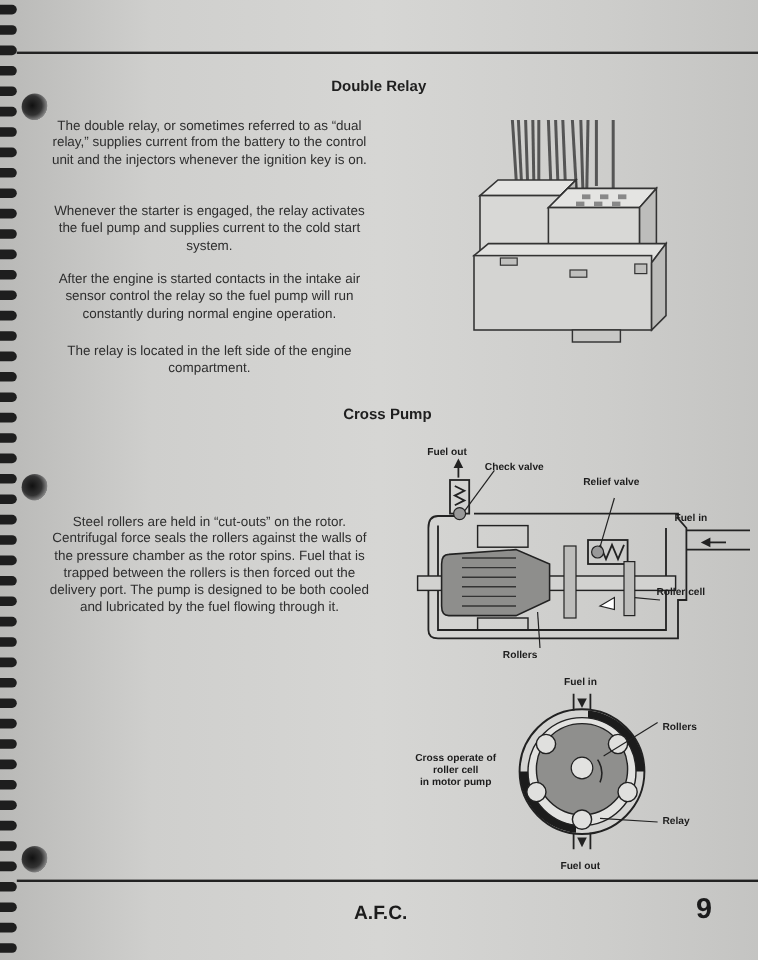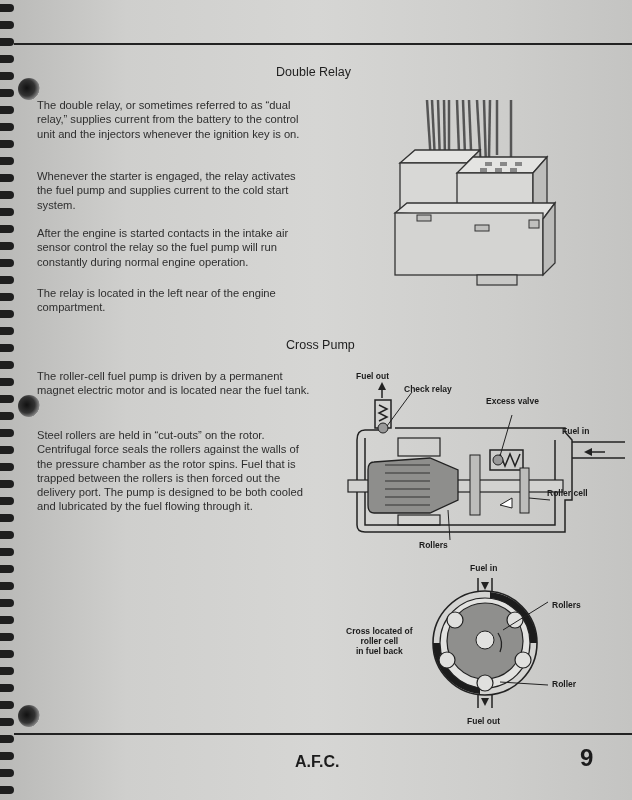--- a/index.html
+++ b/index.html
@@ -3,22 +3,22 @@
 <meta charset="utf-8">
 <style>
   html,body{margin:0;padding:0;}
   body{width:632px;height:800px;overflow:hidden;background:#9a9a98;font-family:"Liberation Sans",sans-serif;}
   .page{position:relative;width:632px;height:800px;background:linear-gradient(90deg,#b9b9b7 0%,#cfcfcd 20%,#d6d6d4 50%,#cdcdcb 80%,#c4c4c2 100%);color:#262626;overflow:hidden;}
   .spiral{position:absolute;left:0;top:0;width:18px;height:800px;}
   .coil{position:absolute;left:0;width:14px;height:8px;background:#1e1e1e;border-radius:0 6px 6px 0;}
   .hole{position:absolute;left:18px;width:22px;height:22px;border-radius:50%;background:radial-gradient(circle at 40% 45%,#111 0%,#333 45%,#888 70%,transparent 72%);}
   .header-title{position:absolute;right:30px;top:8px;font-size:25px;font-weight:bold;color:#1c1c1c;}
   .rule{position:absolute;left:14px;right:0;height:2px;background:#222;}
-  .section-heading{position:absolute;font-size:12.5px;font-weight:normal;color:#1f1f1f;}
-  .para{position:absolute;font-size:11.2px;line-height:14.3px;color:#2e2e2e;width:275px;}
+  .section-heading{position:absolute;font-size:12.5px;font-weight:bold;color:#1f1f1f;}
+  .para{position:absolute;font-size:11.2px;line-height:14.3px;color:#2e2e2e;width:275px;text-align:center;}
   .label{position:absolute;font-size:8.5px;font-weight:bold;color:#1c1c1c;white-space:nowrap;}
   .footer-code{position:absolute;left:295px;top:753px;font-size:16px;font-weight:bold;color:#1c1c1c;}
   .page-number{position:absolute;left:580px;top:744px;font-size:24px;font-weight:bold;color:#1c1c1c;}
   svg{position:absolute;}
 </style>
 </head>
 <body>
 
 <div class="page">
 
@@ -74,21 +74,21 @@
   <div class="hole" style="top:78px"></div>
   <div class="hole" style="top:395px"></div>
   <div class="hole" style="top:705px"></div>
 
   <div class="rule" style="top:43px"></div>
 
   <div class="section-heading" style="left:276px;top:65px">Double Relay</div>
   <div class="para" style="left:37px;top:98px">The double relay, or sometimes referred to as “dual relay,” supplies current from the battery to the control unit and the injectors whenever the ignition key is on.</div>
   <div class="para" style="left:37px;top:226px">After the engine is started contacts in the intake air sensor control the relay so the fuel pump will run constantly during normal engine operation.</div>
   <div class="para" style="left:37px;top:169px">Whenever the starter is engaged, the relay activates the fuel pump and supplies current to the cold start system.</div>
-  <div class="para" style="left:37px;top:286px">The relay is located in the left near of the engine compartment.</div>
+  <div class="para" style="left:37px;top:286px">The relay is located in the left side of the engine compartment.</div>
 
   <svg style="left:385px;top:95px" width="175" height="200" viewBox="0 0 175 200">
 
     <g stroke="#555" stroke-width="2.5">
       <line x1="42" y1="5" x2="46" y2="68"></line>
         <line x1="47" y1="5" x2="50" y2="66"></line>
         <line x1="53" y1="5" x2="55" y2="68"></line>
       <line x1="59" y1="5" x2="60" y2="66"></line>
         <line x1="64" y1="5" x2="64" y2="68"></line>
       <line x1="72" y1="5" x2="74" y2="58"></line>
@@ -120,21 +120,20 @@
     <polygon points="10,118 22,108 170,108 158,124" fill="#e2e2e0" stroke="#333" stroke-width="1.3"></polygon>
     <rect x="10" y="118" width="148" height="62" fill="#d4d4d2" stroke="#333" stroke-width="1.3"></rect>
     <polygon points="158,124 170,108 170,168 158,180" fill="#bbbbb9" stroke="#333" stroke-width="1.3"></polygon>
     <rect x="92" y="180" width="40" height="10" fill="#c8c8c6" stroke="#333" stroke-width="1.2"></rect>
     <rect x="32" y="120" width="14" height="6" fill="#c0c0be" stroke="#333"></rect>
       <rect x="90" y="130" width="14" height="6" fill="#c0c0be" stroke="#333"></rect>
       <rect x="144" y="125" width="10" height="8" fill="#c0c0be" stroke="#333"></rect>
   </svg>
 
   <div class="section-heading" style="left:286px;top:338px">Cross Pump</div>
-  <div class="para" style="left:37px;top:369px">The roller-cell fuel pump is driven by a permanent magnet electric motor and is located near the fuel tank.</div>
   <div class="para" style="left:37px;top:428px">Steel rollers are held in “cut-outs” on the rotor. Centrifugal force seals the rollers against the walls of the pressure chamber as the rotor spins. Fuel that is trapped between the rollers is then forced out the delivery port. The pump is designed to be both cooled and lubricated by the fuel flowing through it.</div>
 
   <svg style="left:340px;top:370px" width="285" height="180" viewBox="0 0 285 180">
     <g fill="none" stroke="#222" stroke-width="1.5">
 
       <path d="M40,60 L25,60 Q17,60 17,70 L17,155 Q17,162 25,162 L225,162 L225,130 L232,130 L232,70 L225,62 L225,58 L55,58"></path>
       <path d="M25,68 L25,155 L215,155 L215,70"></path>
 
       <rect x="35" y="30" width="16" height="28"></rect>
       <polyline points="39,35 47,39 39,43 47,47 39,51"></polyline>
@@ -174,22 +173,22 @@
     <path d="M160,135 L172,128 L172,138 Z" fill="#fff" stroke="#222"></path>
 
     <g stroke="#222" stroke-width="1">
       <line x1="47" y1="56" x2="72" y2="22"></line>
       <line x1="160" y1="86" x2="172" y2="45"></line>
       <line x1="189" y1="128" x2="210" y2="130"></line>
       <line x1="108" y1="140" x2="110" y2="170"></line>
     </g>
   </svg>
   <div class="label" style="left:356px;top:371px">Fuel out</div>
-  <div class="label" style="left:404px;top:384px">Check relay</div>
-  <div class="label" style="left:486px;top:396px">Excess valve</div>
+  <div class="label" style="left:404px;top:384px">Check valve</div>
+  <div class="label" style="left:486px;top:396px">Relief valve</div>
   <div class="label" style="left:562px;top:426px">Fuel in</div>
   <div class="label" style="left:547px;top:488px">Roller cell</div>
   <div class="label" style="left:419px;top:540px">Rollers</div>
 
   <svg style="left:420px;top:578px" width="120" height="130" viewBox="0 0 120 130">
 
     <circle cx="65" cy="65" r="52" fill="#d4d4d2" stroke="#222" stroke-width="1.6"></circle>
     <path d="M70,14 A52,52 0 0 1 117,65 L110,65 A45,45 0 0 0 70,21 Z" fill="#1c1c1c"></path>
     <path d="M13,65 A52,52 0 0 0 60,116 L60,109 A45,45 0 0 1 20,65 Z" fill="#1c1c1c"></path>
     <circle cx="65" cy="65" r="45" fill="#e2e2e0" stroke="#222" stroke-width="1.2"></circle>
@@ -216,23 +215,23 @@
 
     <path d="M78,55 Q84,64 80,74" fill="none" stroke="#222" stroke-width="1.3"></path>
   </svg>
   <svg style="left:500px;top:590px" width="60" height="100" viewBox="0 0 60 100">
     <line x1="3" y1="40" x2="48" y2="12" stroke="#222" stroke-width="1"></line>
     <line x1="0" y1="92" x2="48" y2="95" stroke="#222" stroke-width="1"></line>
   </svg>
   <div class="label" style="left:470px;top:563px">Fuel in</div>
   <div class="label" style="left:552px;top:600px">Rollers</div>
   <div class="label" style="left:346px;top:626px;text-align:center;line-height:10px;">
-    <div>Cross located of</div>
+    <div>Cross operate of</div>
     <div>roller cell</div>
-    <div>in fuel back</div>
+    <div>in motor pump</div>
   </div>
-  <div class="label" style="left:552px;top:679px">Roller</div>
+  <div class="label" style="left:552px;top:679px">Relay</div>
   <div class="label" style="left:467px;top:716px">Fuel out</div>
 
   <div class="rule" style="top:733px"></div>
   <div class="footer-code">A.F.C.</div>
   <div class="page-number">9</div>
 </div>
 
 </body></html>

